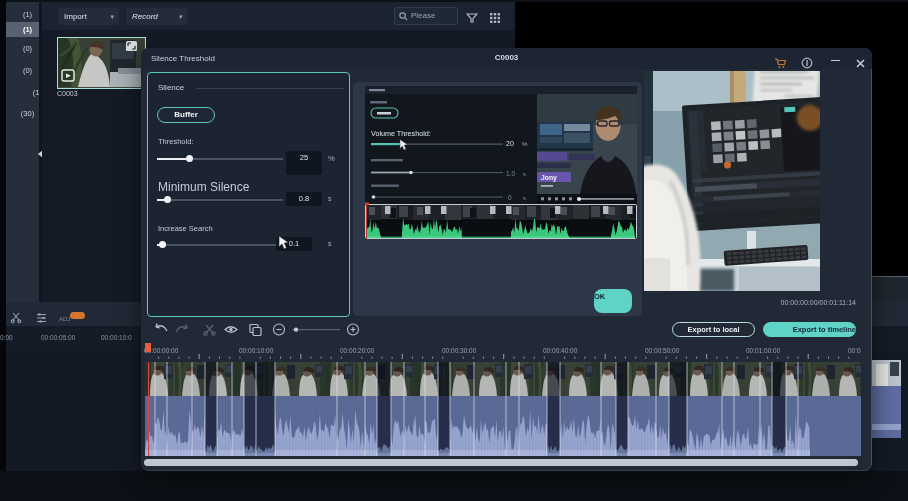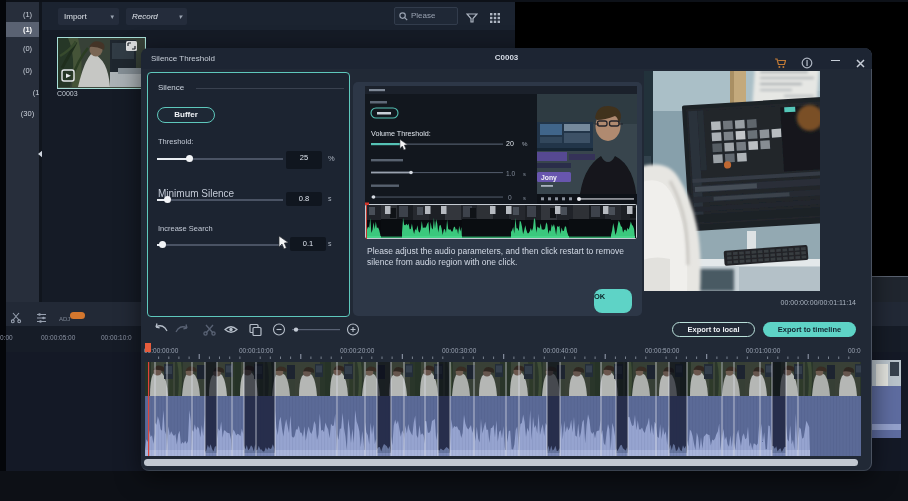--- a/index.html
+++ b/index.html
@@ -182,33 +182,33 @@
       </svg></div>
 
   <div class="abs" style="left:146.5px;top:71.5px;width:203px;height:245px;border:1.5px solid #5ec8bc;border-radius:4px;background:#1c2431;"></div>
   <div class="abs" style="left:158px;top:83px;color:#ccd4de;font-size:8px;">Silence</div>
   <div class="abs" style="left:196px;top:88px;width:148px;height:1px;background:#39414f;"></div>
   <div class="abs" style="left:157px;top:107px;width:58px;height:16px;border:1.3px solid #5ec8bc;border-radius:8px;background:#1e2835;color:#f2f5f8;font-size:8px;font-weight:bold;text-align:center;line-height:14px;">Buffer</div>
   <div class="abs" style="left:158px;top:137px;color:#c3cad6;font-size:7.5px;">Threshold:</div>
   <div class="abs" style="left:157px;top:158px;width:126px;height:1.5px;background:#4a5364;"></div>
   <div class="abs" style="left:157px;top:157.5px;width:33px;height:2.5px;background:#e9edf2;"></div>
   <div class="abs" style="left:186px;top:155px;width:7px;height:7px;border-radius:50%;background:#f2f4f7;"></div>
-  <div class="abs" style="left:286px;top:151px;width:36px;height:18px;background:#10161f;border-radius:2px;color:#dfe5ee;font-size:7.5px;text-align:center;line-height:14px;">25</div>
+  <div class="abs" style="left:286px;top:151px;width:36px;height:24px;background:#10161f;border-radius:2px;color:#dfe5ee;font-size:7.5px;text-align:center;line-height:14px;">25</div>
   <div class="abs" style="left:328px;top:154px;color:#aab2be;font-size:7.5px;">%</div>
-  <div class="abs" style="left:158px;top:188px;color:#c3cad6;font-size:10px;text-align:right;">Minimum Silence</div>
+  <div class="abs" style="left:158px;top:180px;color:#c3cad6;font-size:12px;text-align:right;">Minimum Silence</div>
   <div class="abs" style="left:157px;top:199px;width:126px;height:1.5px;background:#4a5364;"></div>
   <div class="abs" style="left:157px;top:198.5px;width:11px;height:2.5px;background:#e9edf2;"></div>
   <div class="abs" style="left:164px;top:196px;width:7px;height:7px;border-radius:50%;background:#f2f4f7;"></div>
   <div class="abs" style="left:286px;top:192px;width:36px;height:14px;background:#10161f;border-radius:2px;color:#dfe5ee;font-size:7.5px;text-align:center;line-height:14px;">0.8</div>
   <div class="abs" style="left:328px;top:195px;color:#aab2be;font-size:7px;">s</div>
   <div class="abs" style="left:158px;top:224px;color:#c3cad6;font-size:7.5px;">Increase Search</div>
   <div class="abs" style="left:157px;top:244px;width:126px;height:1.5px;background:#4a5364;"></div>
   <div class="abs" style="left:157px;top:243.5px;width:6px;height:2.5px;background:#e9edf2;"></div>
   <div class="abs" style="left:159px;top:241px;width:7px;height:7px;border-radius:50%;background:#f2f4f7;"></div>
-  <div class="abs" style="left:290px;top:237px;width:36px;height:14px;background:#10161f;border-radius:2px;color:#dfe5ee;font-size:7.5px;text-align:center;line-height:14px;">0.1</div>
+  <div class="abs" style="left:276px;top:237px;width:36px;height:14px;background:#10161f;border-radius:2px;color:#dfe5ee;font-size:7.5px;text-align:center;line-height:14px;">0.1</div>
   <div class="abs" style="left:328px;top:240px;color:#aab2be;font-size:7px;">s</div>
 
   <div class="abs" style="left:278px;top:236px;width:10px;height:14px;">
     <svg width="10" height="14">
         <path d="M1,0 l0,11 l3,-3 l2,5 l2.4,-1.2 l-2,-4.8 l4,-0.4 z" fill="#f5f6f8" stroke="#2a2e35" stroke-width="0.7"></path>
       </svg></div>
 
   <div class="abs" style="left:353px;top:82px;width:289px;height:234px;background:#2d3747;border-radius:5px;"></div>
   <div class="abs" style="left:365px;top:86px;width:272px;height:153px;"><svg width="272" height="153" viewBox="0 0 272 153">
         <defs>
@@ -320,21 +320,20 @@
         <rect x="76" y="120" width="5.5" height="8" fill="#b6bac0" filter="url(#sb)"></rect>
         <rect x="125" y="120" width="5.5" height="8" fill="#b6bac0" filter="url(#sb)"></rect>
         <rect x="141" y="120" width="5.5" height="8" fill="#b6bac0" filter="url(#sb)"></rect>
         <rect x="190" y="120" width="5.5" height="8" fill="#b6bac0" filter="url(#sb)"></rect>
         <rect x="238" y="120" width="5.5" height="8" fill="#b6bac0" filter="url(#sb)"></rect>
         <rect x="262" y="120" width="5.5" height="8" fill="#b6bac0" filter="url(#sb)"></rect>
         <rect x="0.5" y="118.5" width="271" height="34" fill="none" stroke="#c6ccd3" stroke-width="1" rx="1"></rect>
         <rect x="0" y="116.5" width="4" height="2.5" fill="#d8352b"></rect>
         <rect x="1" y="117" width="1" height="36" fill="#c03a30"></rect>
       </svg></div>
-  <div class="abs" style="left:367px;top:246px;width:268px;color:#d3dae6;font-size:8.5px;line-height:10.5px;">Please adjust the audio parameters, and then click restart to remove silence from audio region with one click.</div>
   <div class="abs" style="left:594px;top:289px;width:38px;height:24px;background:#5ed3c6;border-radius:8px;color:#0c2326;font-size:7.5px;font-weight:bold;text-align:left;line-height:16px;">OK</div>
 
   <div class="abs" style="left:644px;top:71px;width:176px;height:220px;"><svg width="176" height="220" viewBox="0 0 176 220">
         <defs>
           <filter id="b1" x="-30%" y="-30%" width="160%" height="160%">
             <feGaussianBlur stdDeviation="1.4"></feGaussianBlur>
           </filter>
           <filter id="b2" x="-10%" y="-10%" width="120%" height="120%">
             <feGaussianBlur stdDeviation="0.7"></feGaussianBlur>
           </filter>
@@ -473,21 +472,21 @@
       </g>
       <rect x="142" y="7" width="48" height="1.2" fill="#596274"></rect>
       <circle cx="146" cy="7.6" r="2.2" fill="#c3cad4"></circle>
       <g stroke="#b6bec9" stroke-width="1.1" fill="none">
         <circle cx="203" cy="7.5" r="5.5"></circle>
           <path d="M200.5,7.5 l5,0 M203,5 l0,5"></path>
       </g>
     </svg>
   </div>
   <div class="abs" style="left:672px;top:322px;width:83px;height:15px;border:1.1px solid #b9e0da;border-radius:8px;color:#eef1f5;font-size:7.5px;font-weight:bold;text-align:center;line-height:13px;">Export to local</div>
-  <div class="abs" style="left:763px;top:322px;width:93px;height:15px;background:#5ed3c6;border-radius:8px;color:#132430;font-size:7.5px;font-weight:bold;text-align:center;line-height:15px;">Export to timeline</div>
+  <div class="abs" style="left:763px;top:322px;width:93px;height:15px;background:#5ed3c6;border-radius:8px;color:#132430;font-size:7.5px;font-weight:bold;text-align:right;line-height:15px;">Export to timeline</div>
 
   <div class="abs" style="left:141px;top:345px;width:731px;height:18px;color:#98a1b0;font-size:6.5px;">
     <div class="abs" style="left:3px;top:2px;">00:00:00:00</div>
     <div class="abs" style="left:98px;top:2px;">00:00:10:00</div>
     <div class="abs" style="left:199px;top:2px;">00:00:20:00</div>
     <div class="abs" style="left:301px;top:2px;">00:00:30:00</div>
     <div class="abs" style="left:402px;top:2px;">00:00:40:00</div>
     <div class="abs" style="left:504px;top:2px;">00:00:50:00</div>
     <div class="abs" style="left:605px;top:2px;">00:01:00:00</div>
     <div class="abs" style="left:707px;top:2px;">00:0</div>

